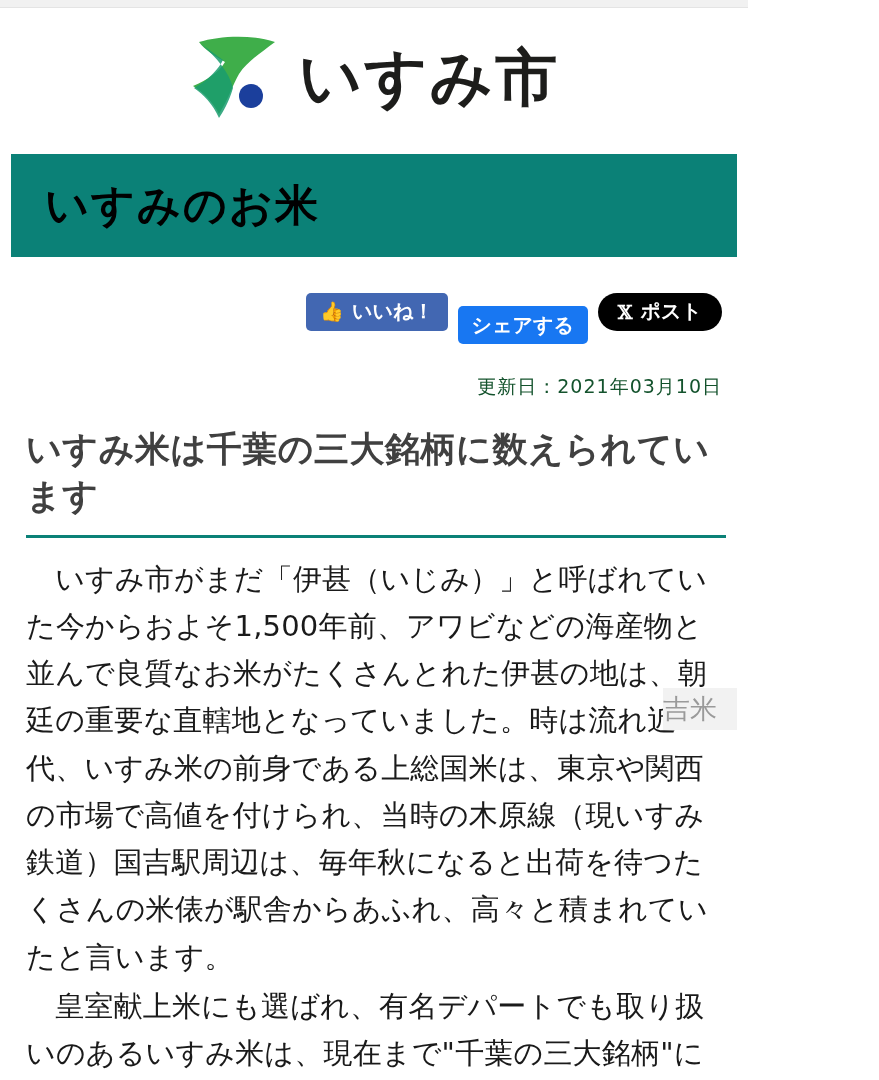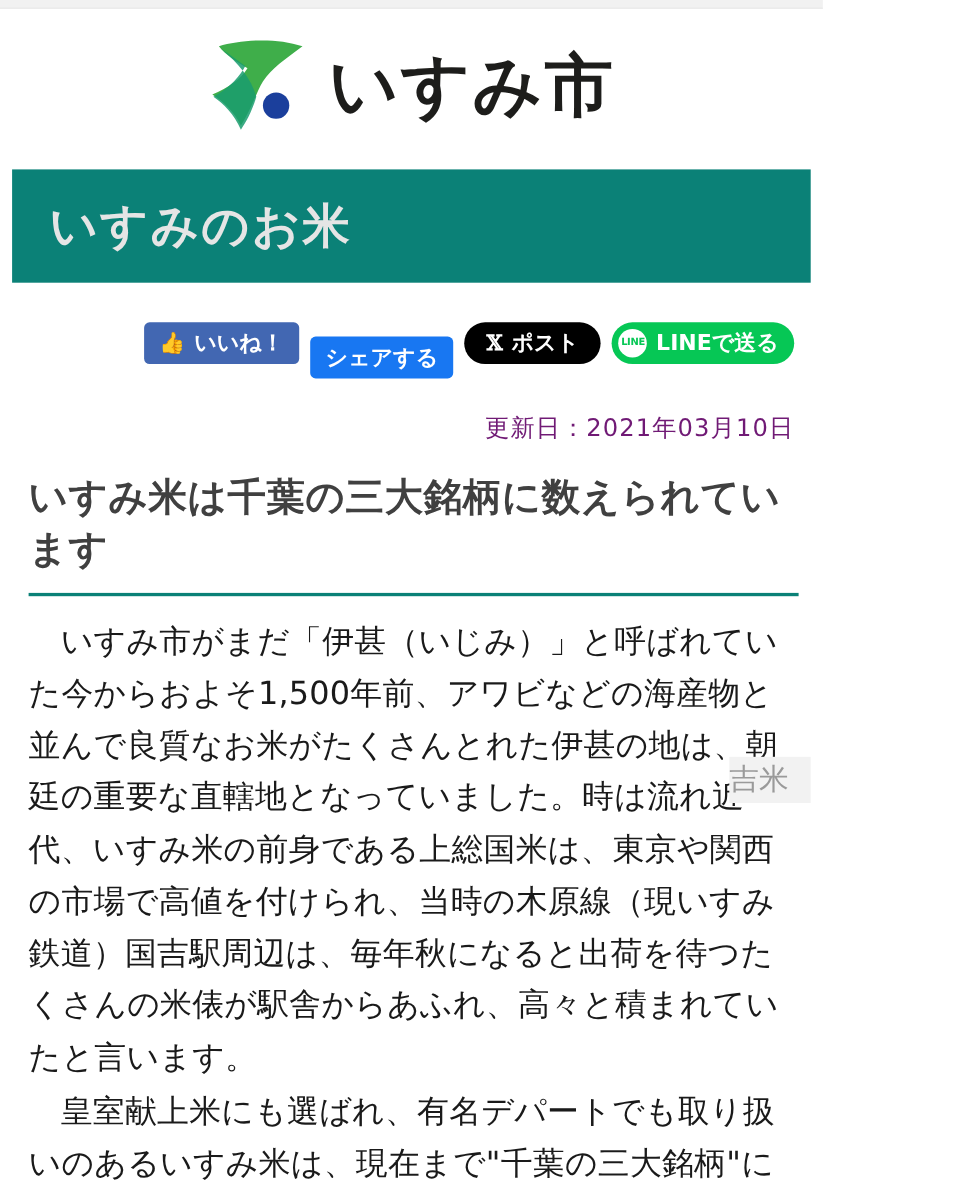--- a/index.html
+++ b/index.html
@@ -46,21 +46,21 @@
     color: #3b3b3b;
     letter-spacing: 0.5px;
     align-self: flex-end;
     padding-bottom: 10px;
     font-family: "Liberation Sans", sans-serif;
   }
 
   
   .title-band {
     background: #0b8177;
-    color: #e5e5e5;
+    color: #000000;
     height: 103px;
     display: flex;
     align-items: center;
     padding: 0 34px;
     margin: 6px 11px 0 11px;
   }
   .title-band h1 {
     margin: 0;
     font-size: 43px;
     font-weight: 700;
@@ -102,23 +102,23 @@
     background: #fff; color: #06C755;
     font-size: 9px; font-weight: 700;
     display: inline-flex; align-items: center; justify-content: center;
     letter-spacing: -0.3px;
   }
 
   
   .updated {
     text-align: right;
     padding: 30px 26px 0 0;
-    font-size: 22px;
+    font-size: 19px;
     letter-spacing: 1px;
-    color: #701a75;
+    color: #14532d;
     font-family: "DejaVu Sans", "Liberation Sans", sans-serif;
   }
 
   
   .article {
     padding: 26px 22px 0 26px;
   }
   .article h2 {
     margin: 0 0 14px 0;
     font-size: 35px;
@@ -193,24 +193,20 @@
       <span class="ic ic-thumb">👍</span>
       <span>いいね！</span>
     </span>
     <span class="share-btn share-share">
       <span>シェアする</span>
     </span>
     <span class="share-btn share-post">
       <span class="ic ic-x">𝕏</span>
       <span>ポスト</span>
     </span>
-    <span class="share-btn share-line">
-      <span class="line-badge">LINE</span>
-      <span>LINEで送る</span>
-    </span>
   </div>
 
   <div class="updated">更新日：2021年03月10日</div>
 
   <article class="article">
     <h2>いすみ米は千葉の三大銘柄に数えられています</h2>
     <div class="rule"></div>
     <div class="body-text">
       <p>　いすみ市がまだ「伊甚（いじみ）」と呼ばれていた今からおよそ1,500年前、アワビなどの海産物と並んで良質なお米がたくさんとれた伊甚の地は、朝廷の重要な直轄地となっていました。時は流れ近代、いすみ米の前身である上総国米は、東京や関西の市場で高値を付けられ、当時の木原線（現いすみ鉄道）国吉駅周辺は、毎年秋になると出荷を待つたくさんの米俵が駅舎からあふれ、高々と積まれていたと言います。</p>
       <p>　皇室献上米にも選ばれ、有名デパートでも取り扱いのあるいすみ米は、現在まで"千葉の三大銘柄"に数えられています。</p>

